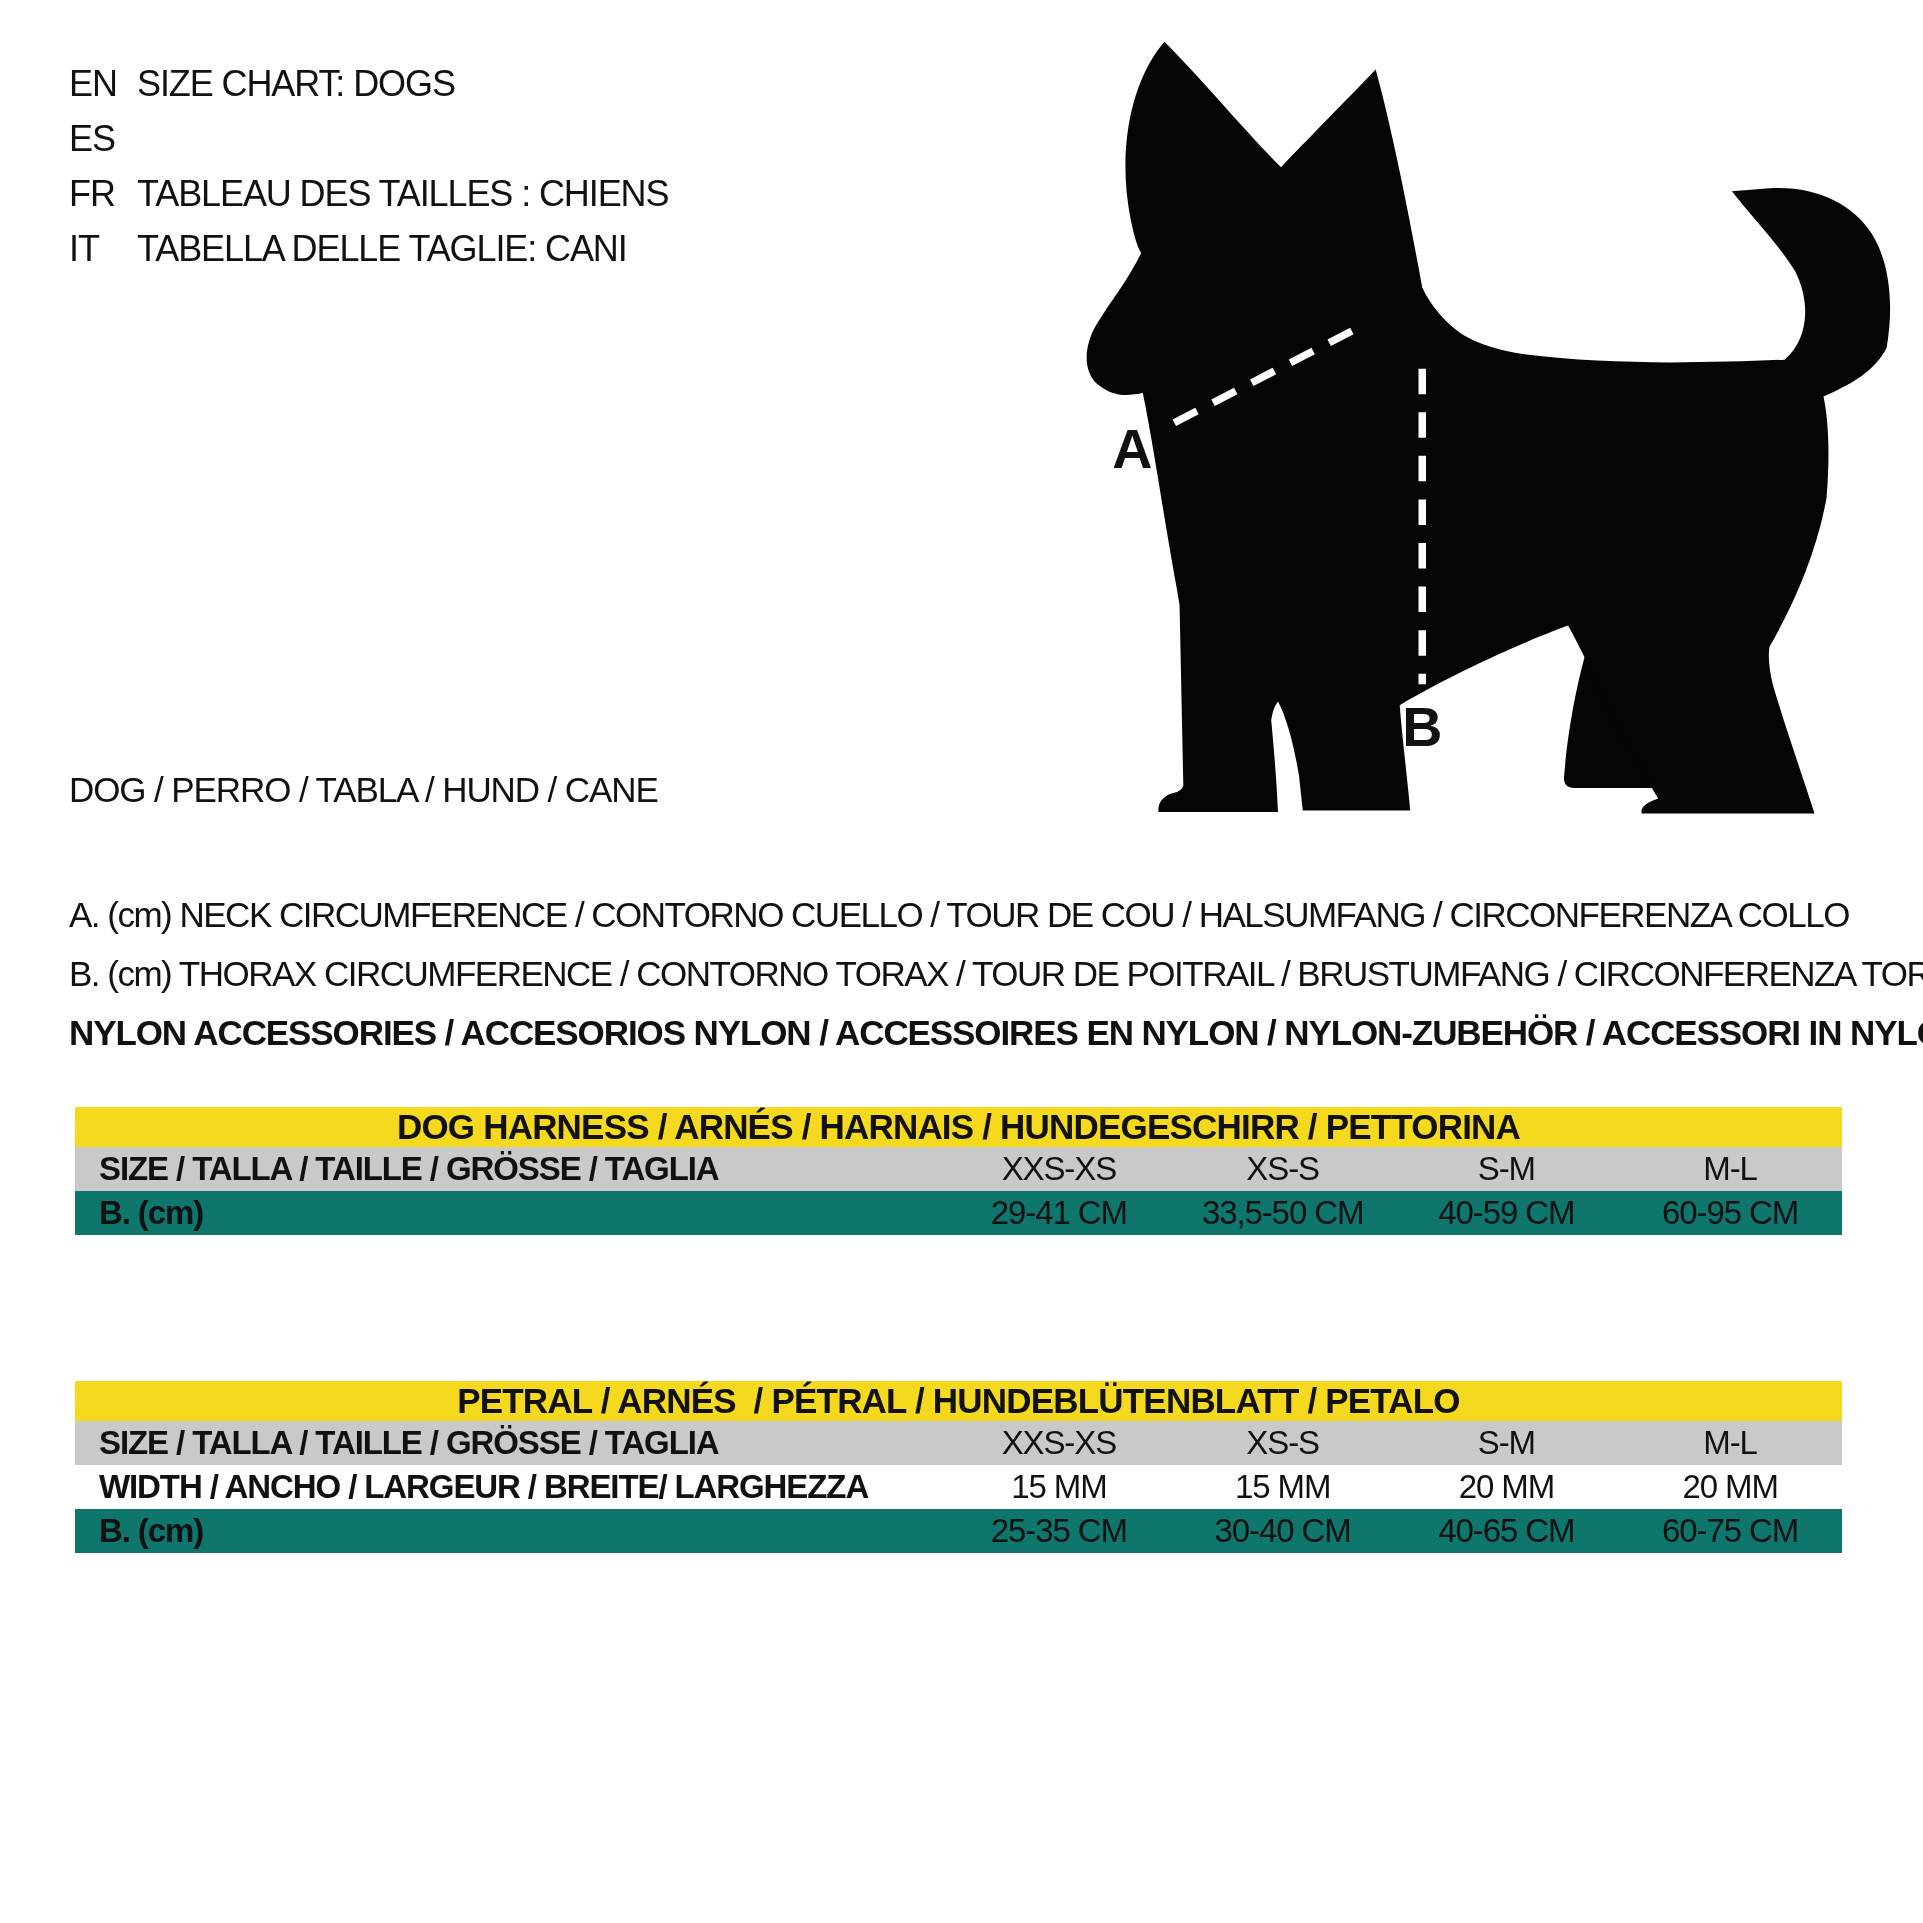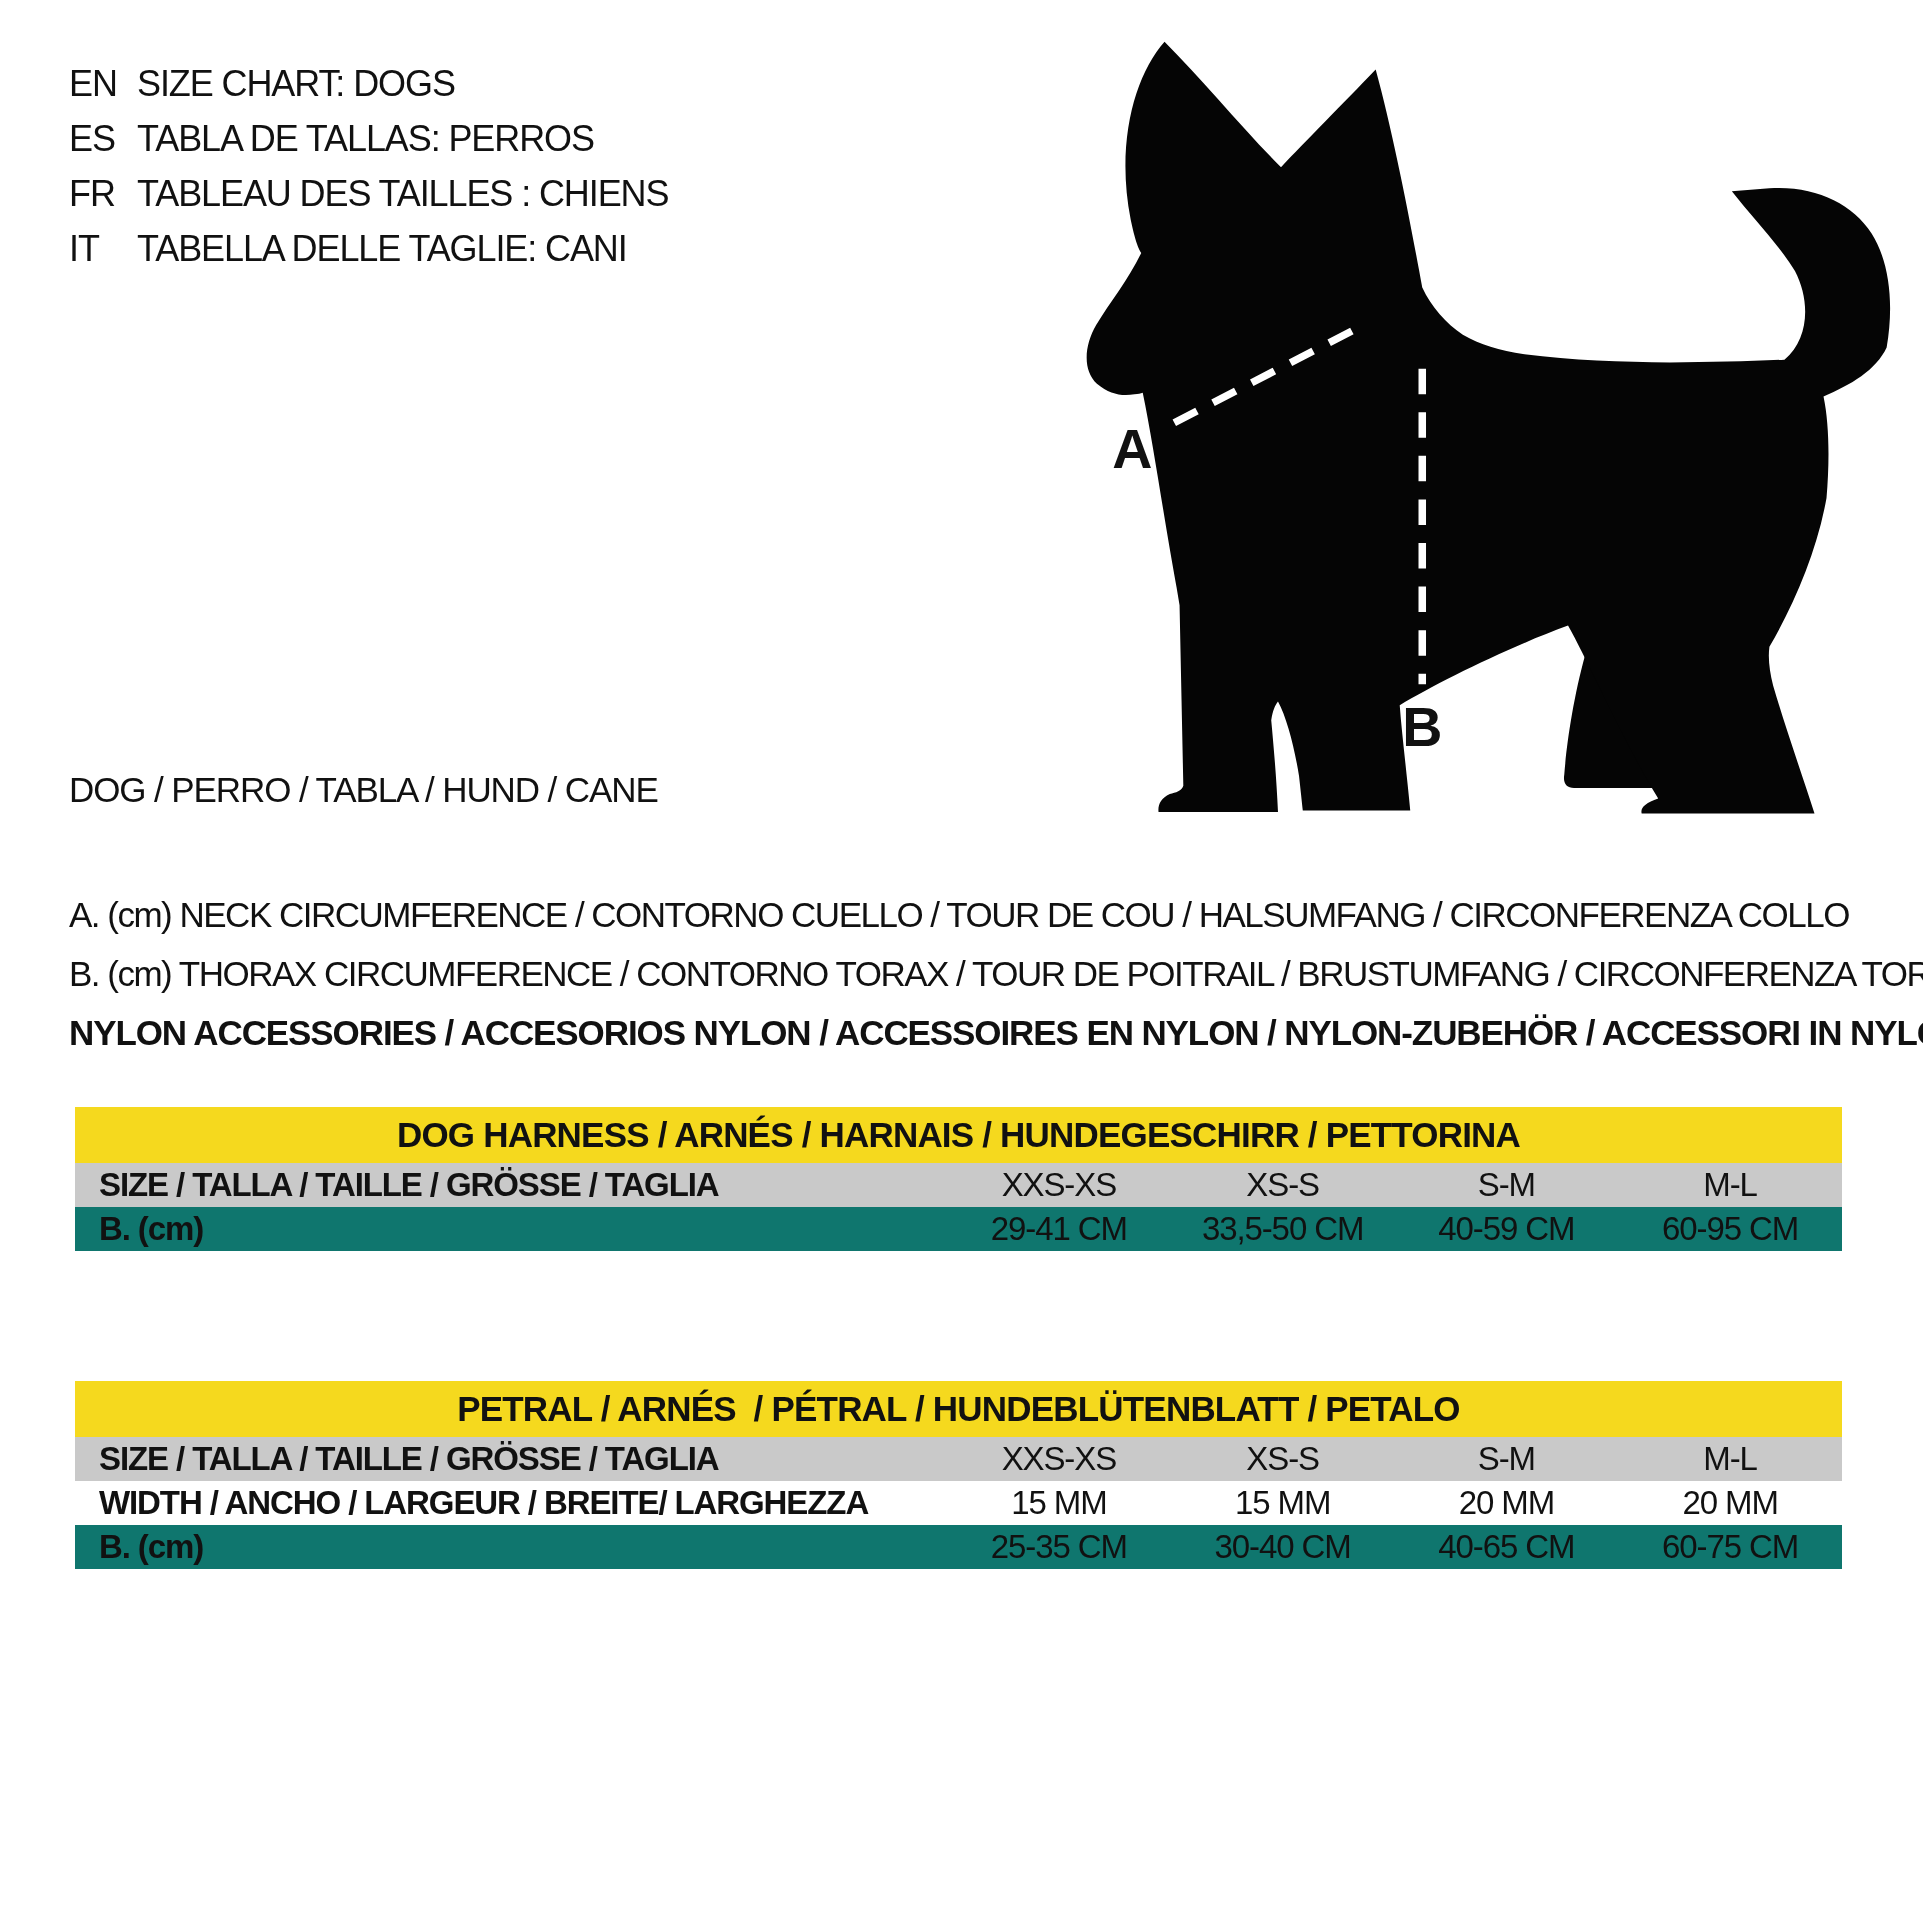--- a/index.html
+++ b/index.html
@@ -18,41 +18,40 @@
   .dog-wrap svg{display:block;width:100%;height:100%;}
   .measure-label{font-family:"Liberation Sans",sans-serif;font-weight:bold;font-size:74px;fill:#111;}
   
   .dog-caption{position:absolute;left:69px;top:770px;font-size:35px;letter-spacing:-1.1px;white-space:nowrap;}
   .legend{position:absolute;left:69px;top:885px;font-size:35px;letter-spacing:-1.5px;line-height:59px;white-space:nowrap;}
   .legend .bold{font-weight:bold;letter-spacing:-1.1px;}
   
   .size-table{position:absolute;left:75px;width:1767px;}
   .table-1{top:1107px;}
   .table-2{top:1381px;}
-  .t-head{height:56px;background:#F5D91E;display:flex;align-items:center;justify-content:center;
+  .t-head{height:40px;background:#F5D91E;display:flex;align-items:center;justify-content:center;
           font-weight:bold;font-size:35px;letter-spacing:-0.8px;white-space:pre;}
   .t-row{display:grid;grid-template-columns:872px 1fr 1fr 1fr 1fr;height:44px;align-items:center;
          font-size:33px;letter-spacing:-1.1px;}
   .t-row .lbl{padding-left:24px;text-align:left;white-space:nowrap;font-weight:bold;}
   .t-row .val{text-align:center;white-space:nowrap;}
   .row-gray{background:#C9C9C9;}
   .row-white{background:#ffffff;}
   .row-light{background:#0f766e;}
 </style>
 </head>
 <body>
 
 <div class="lang-block">
   <div class="lang-row">
     <span class="lang-code">EN</span>
     <span class="lang-title">SIZE CHART: DOGS</span>
   </div>
   <div class="lang-row">
     <span class="lang-code">ES</span>
-    <span class="lang-title">TABLA DE TALLAS: PERROS</span>
   </div>
   <div class="lang-row">
     <span class="lang-code">FR</span>
     <span class="lang-title">TABLEAU DES TAILLES : CHIENS</span>
   </div>
   <div class="lang-row">
     <span class="lang-code">IT</span>
     <span class="lang-title">TABELLA DELLE TAGLIE: CANI</span>
   </div>
 </div>

